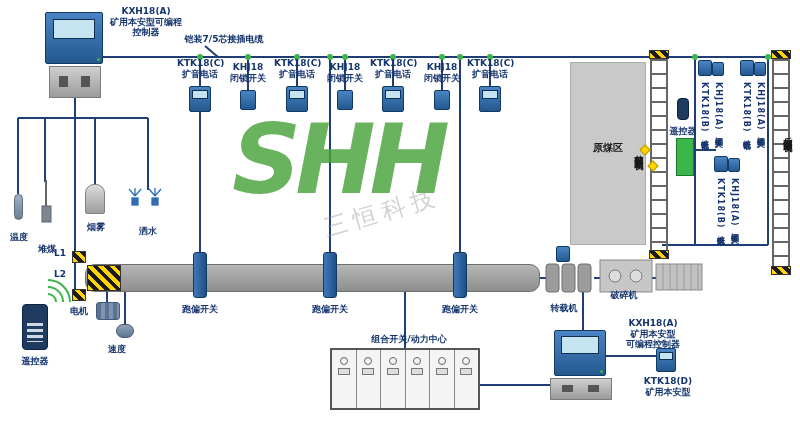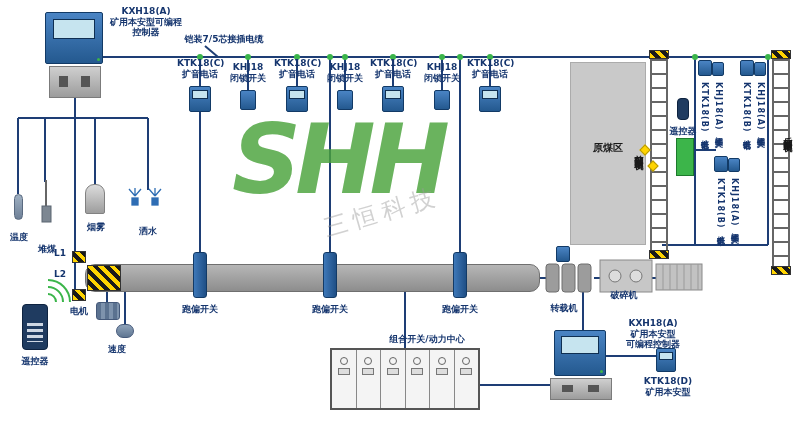--- a/index.html
+++ b/index.html
@@ -237,21 +237,21 @@
   <div class="device" style="left:754px;top:62px;width:12px;height:14px"></div>
   <div class="vlbl" style="left:756px;top:82px;height:106px">KHJ18(A)闭锁开关</div>
   <div class="device" style="left:714px;top:156px;width:14px;height:16px"></div>
   <div class="vlbl" style="left:716px;top:178px;height:100px">KTK18(B)扩音电话</div>
   <div class="device" style="left:728px;top:158px;width:12px;height:14px"></div>
   <div class="vlbl" style="left:730px;top:178px;height:100px">KHJ18(A)闭锁开关</div>
 
   <div class="remote" style="left:677px;top:98px;width:12px;height:22px"></div>
   <div class="lbl" style="left:662px;top:126px;width:42px">遥控器</div>
 
-  <div class="lbl" style="left:364px;top:334px;width:126px">组合开关/动力中心</div>
+  <div class="lbl" style="left:346px;top:334px;width:126px">组合开关/动力中心</div>
   <div class="cab">
     <div class="cab-cell">
         <div class="dial"></div>
         <div class="meter"></div>
       </div>
     <div class="cab-cell">
         <div class="dial"></div>
         <div class="meter"></div>
       </div>
     <div class="cab-cell">

